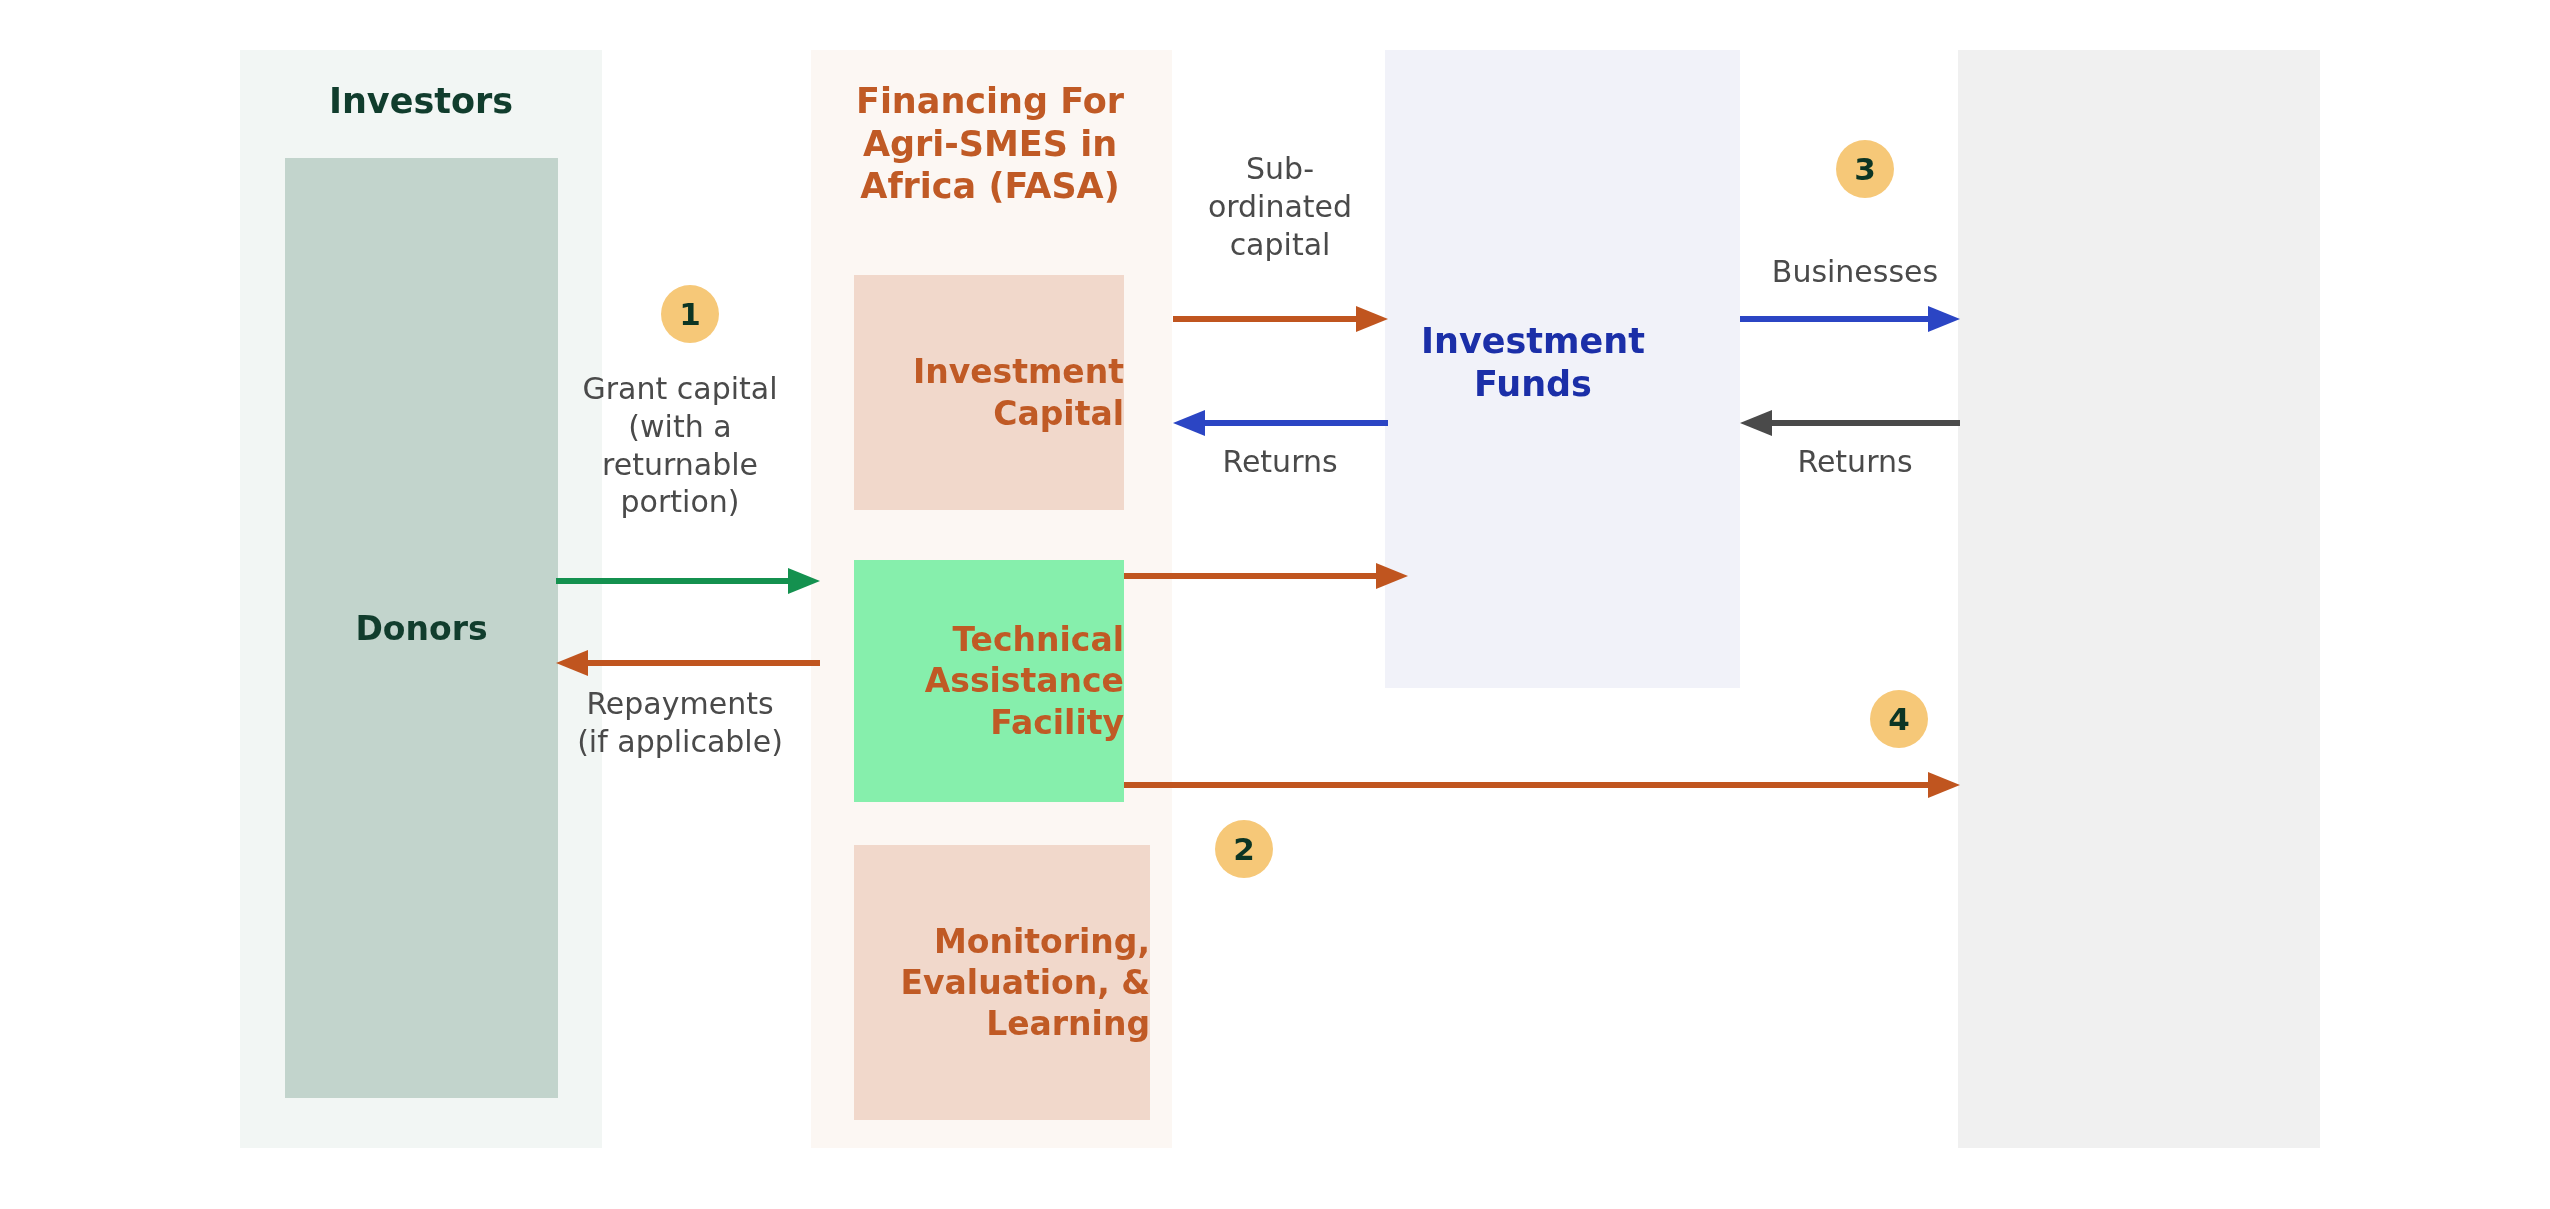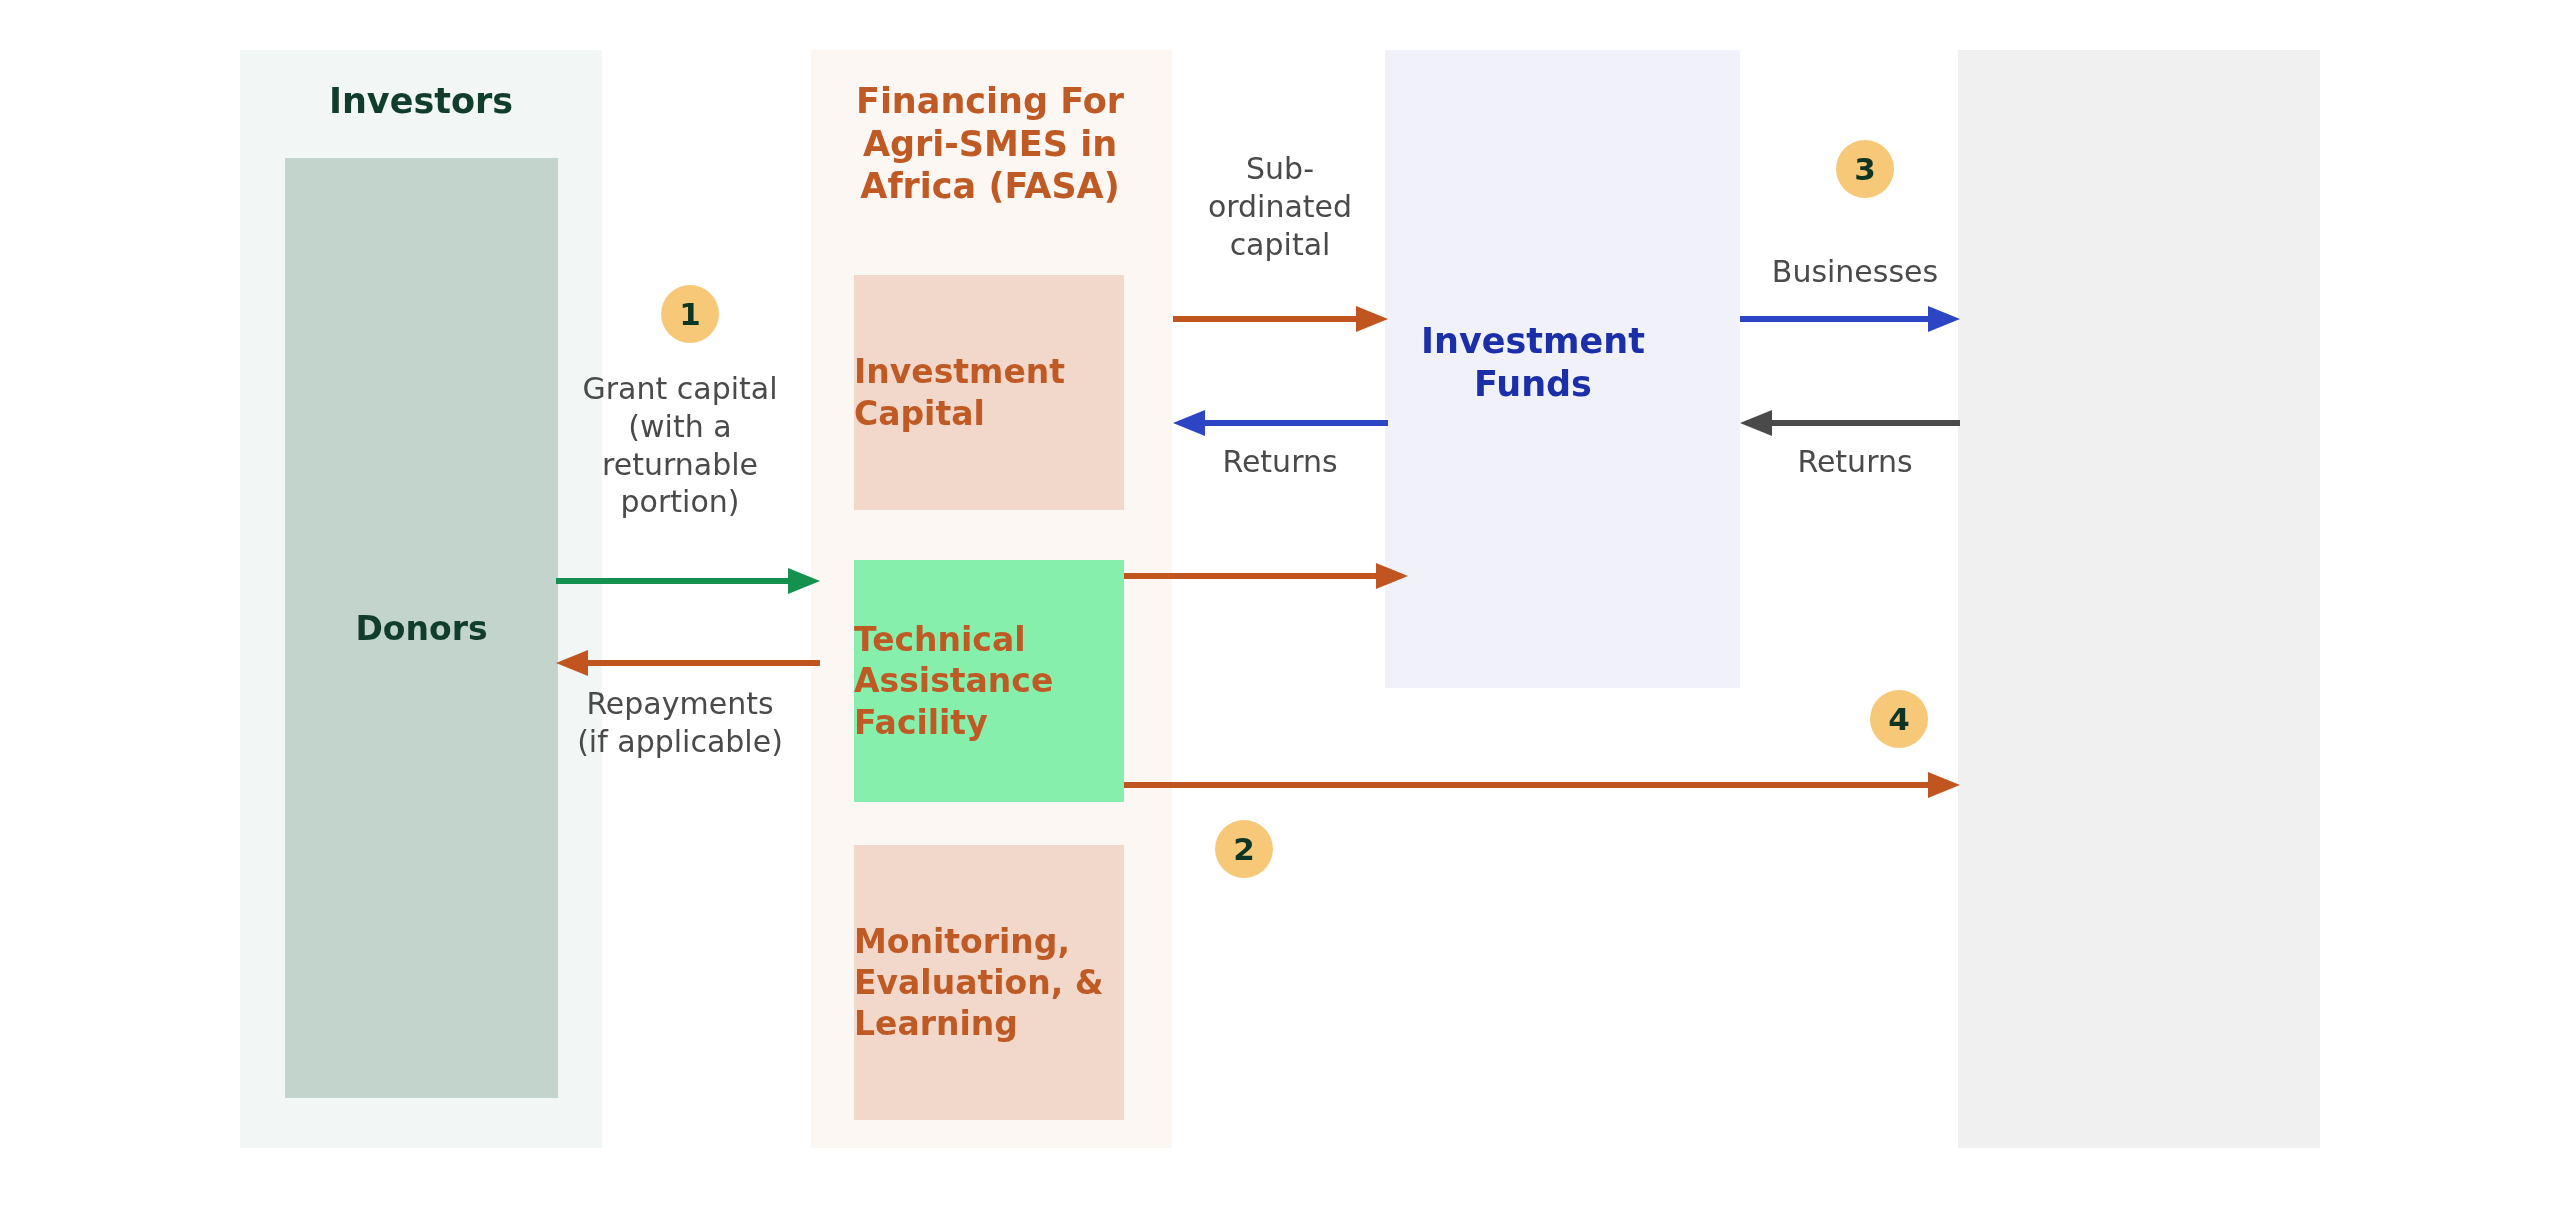--- a/index.html
+++ b/index.html
@@ -9,25 +9,25 @@
   .canvas{position:absolute;left:0;top:0;width:2550px;height:1209px;background:#fff;}
 
   
   .panel{position:absolute;}
   #panel-investors{left:240px;top:50px;width:362px;height:1098px;background:#f2f6f4;}
   #panel-fasa{left:811px;top:50px;width:361px;height:1098px;background:#fcf7f3;}
   #panel-funds{left:1385px;top:50px;width:355px;height:638px;background:#f1f2f9;}
   #panel-portfolio{left:1958px;top:50px;width:362px;height:1098px;background:#f0f0f0;}
 
   
-  .block{position:absolute;display:flex;align-items:center;justify-content:center;text-align:left;}
+  .block{position:absolute;display:flex;align-items:center;justify-content:center;text-align:right;}
   #block-donors{left:285px;top:158px;width:273px;height:940px;background:#c2d4cc;}
   #block-inv-capital{left:854px;top:275px;width:270px;height:235px;background:#f1d8cb;}
   #block-ta-facility{left:854px;top:560px;width:270px;height:242px;background:#86efac;}
-  #block-mel{left:854px;top:845px;width:270px;height:275px;background:#f1d8cb;}
+  #block-mel{left:854px;top:845px;width:270px;height:275px;background:#f1d8cb;padding-left:26px;}
 
   
   .col-title{position:absolute;text-align:center;font-weight:bold;line-height:1.22;}
   #title-investors{left:240px;top:80px;width:362px;font-size:35px;color:#113d2d;}
   #title-fasa{left:840px;top:80px;width:300px;font-size:35px;color:#c05a25;}
   #title-funds{left:1385px;top:320px;width:296px;font-size:35px;color:#1b2fa8;text-align:center;}
   #title-portfolio{left:1958px;top:545px;width:362px;font-size:35px;color:#595959;}
 
   .donors-label{font-size:33px;font-weight:bold;color:#113d2d;}
   .block-label{font-size:33px;font-weight:bold;color:#c05a25;line-height:1.25;}

